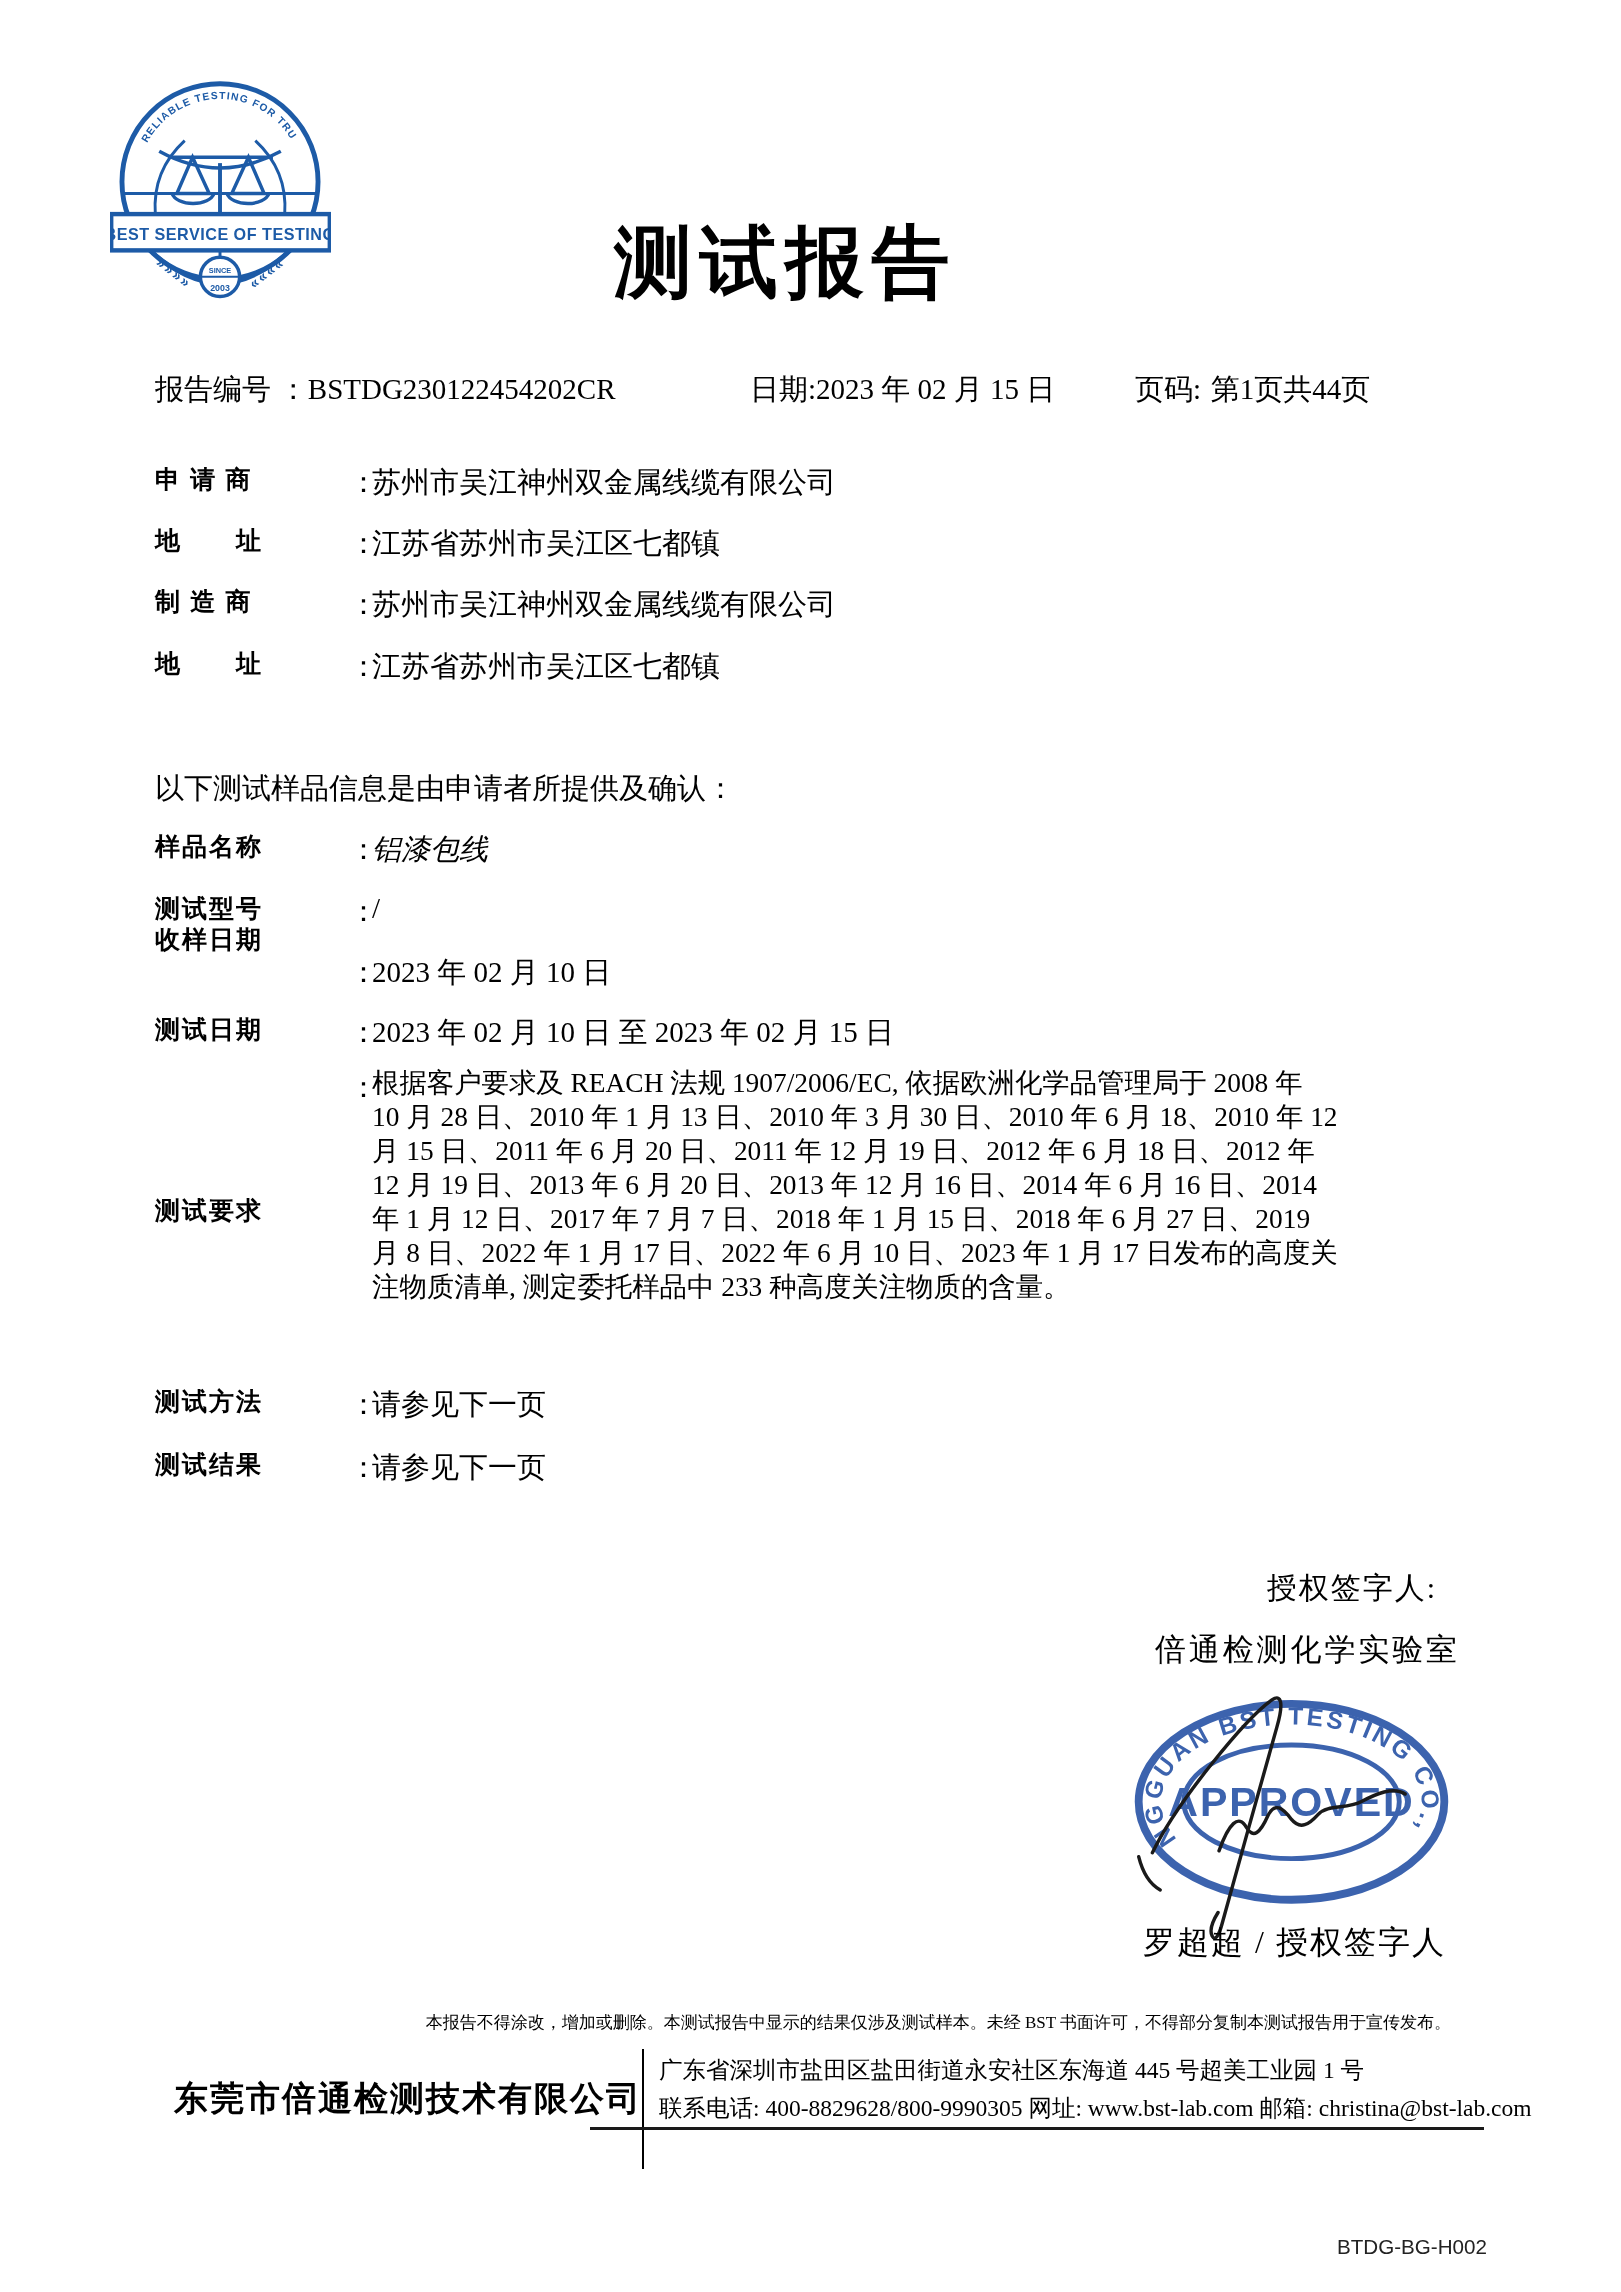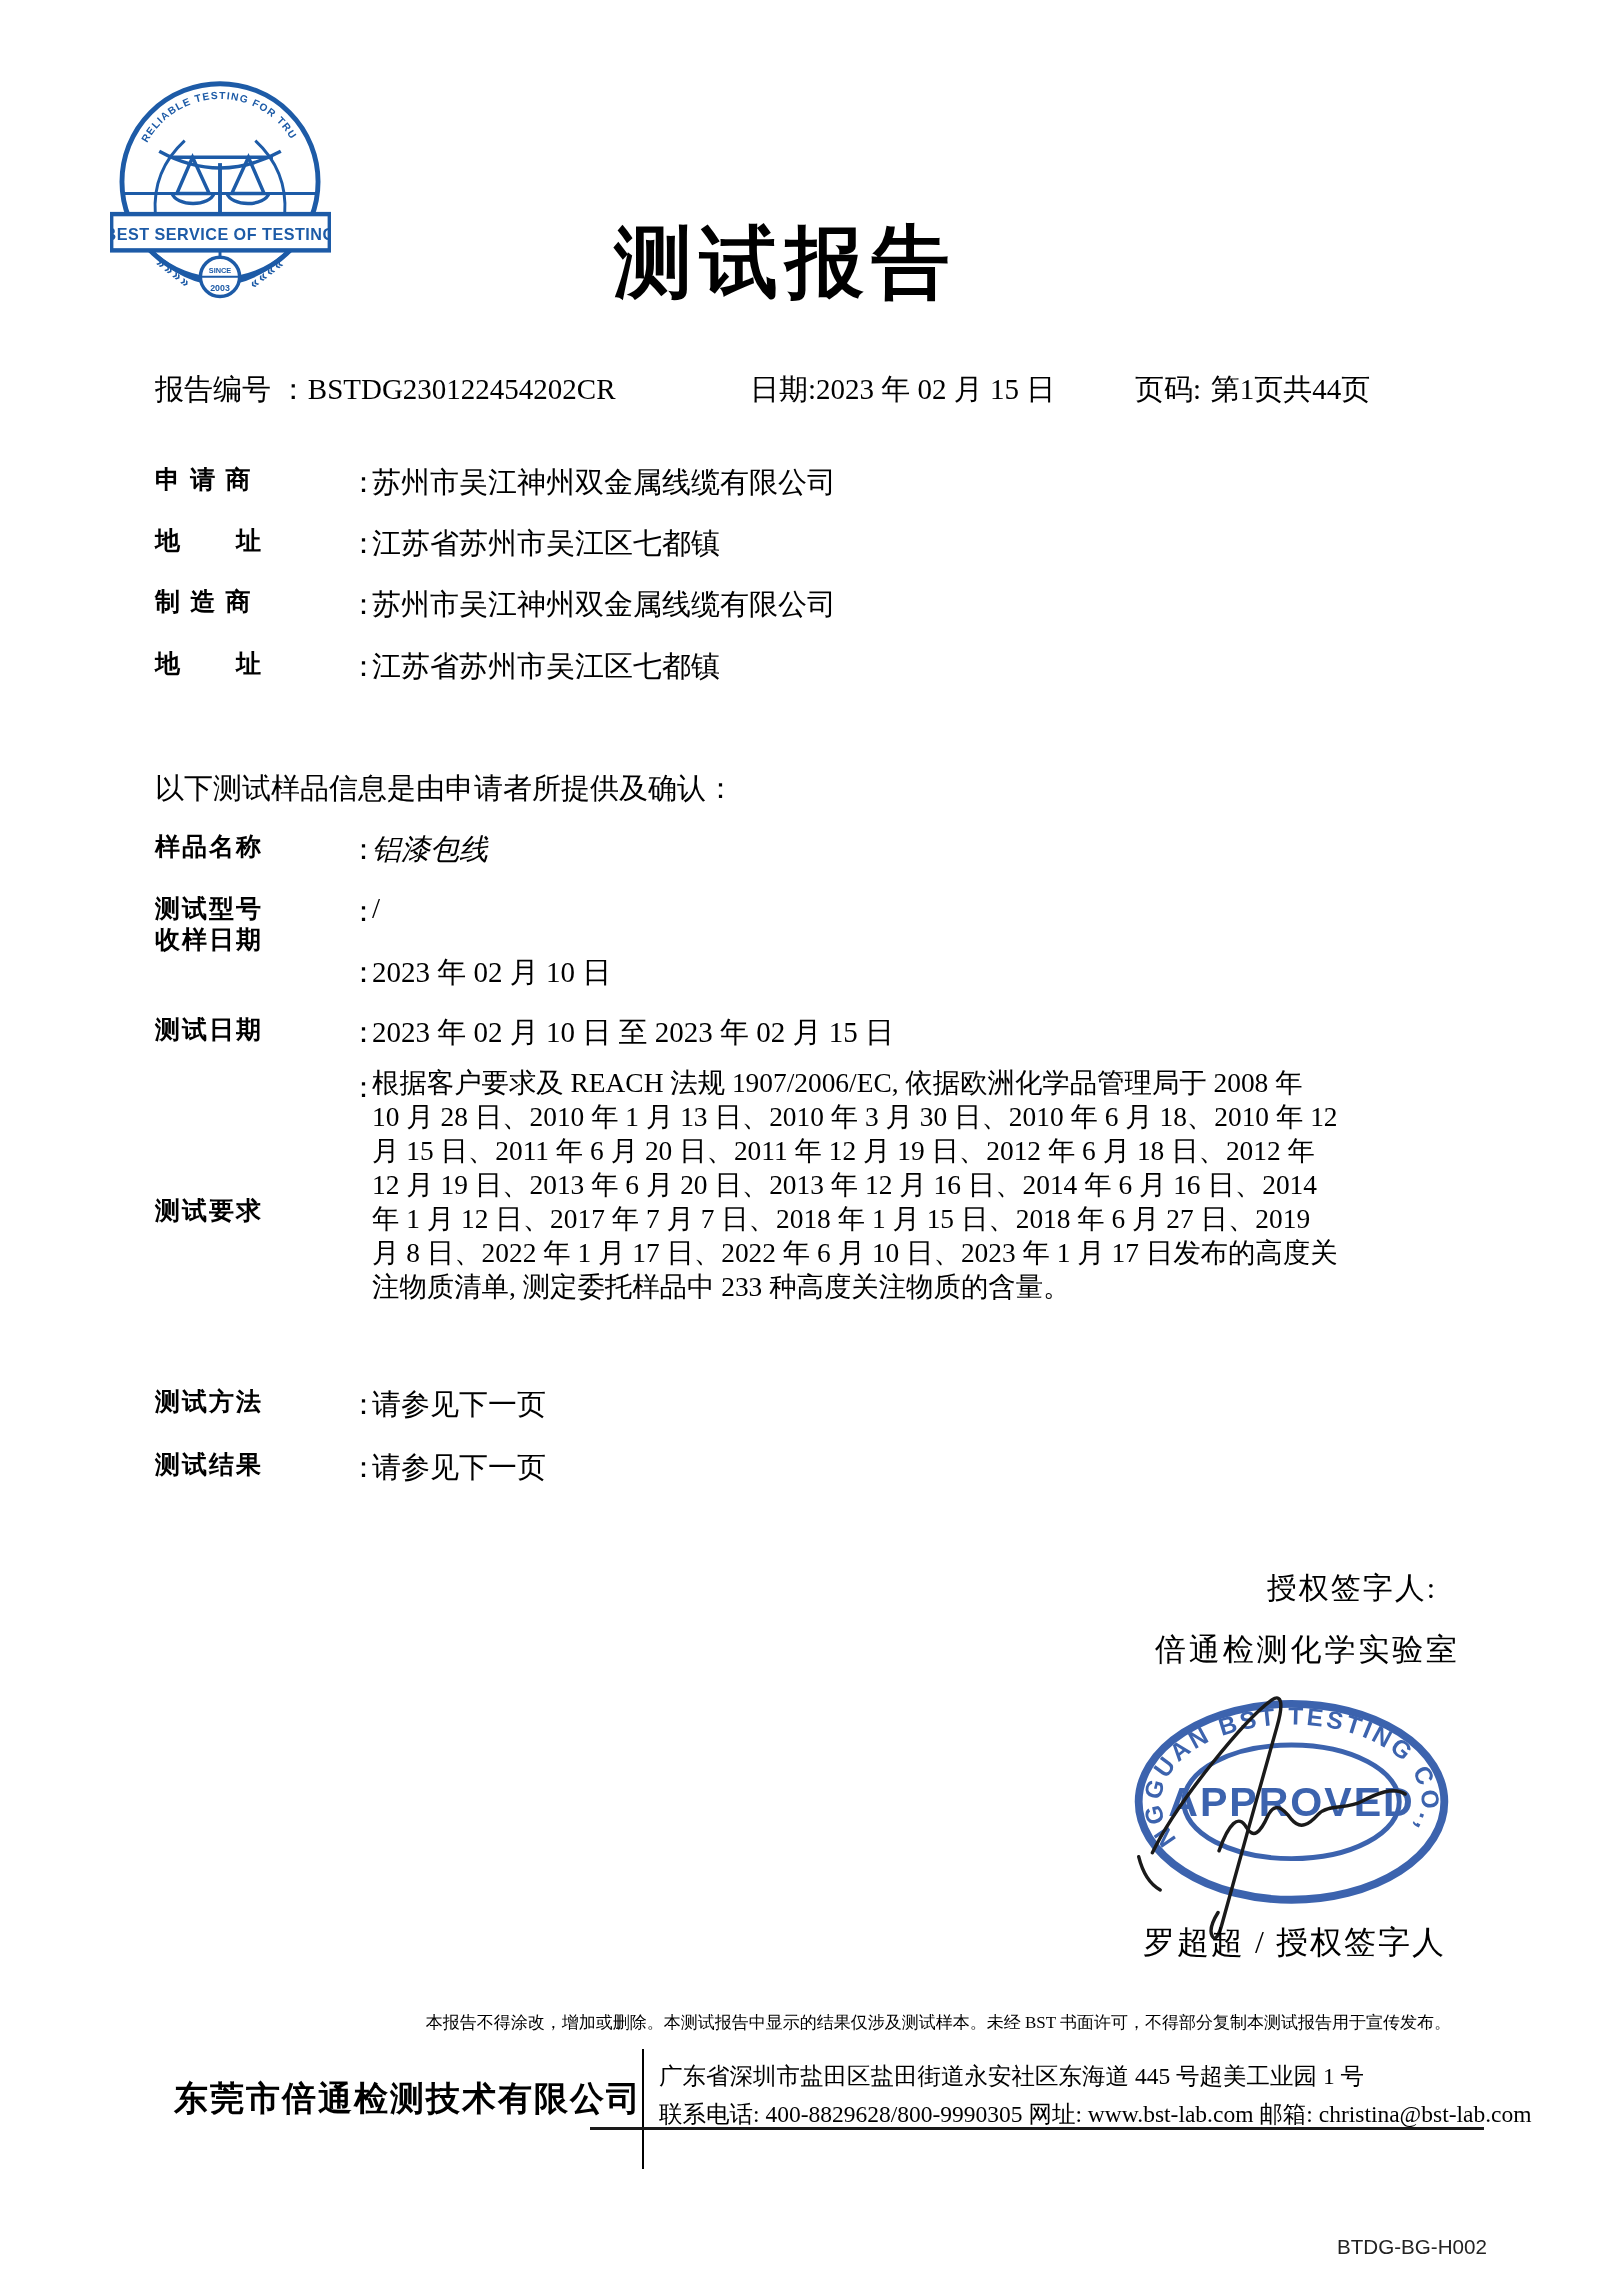--- a/index.html
+++ b/index.html
@@ -27,21 +27,21 @@
   .req-lines { font-size: 27.4px; line-height: 34px; }
   .req-lines div { white-space: nowrap; }
   .sign-heading { font-size: 30px; font-weight: normal; letter-spacing: 2px; }
   .sign-lab { font-size: 31px; letter-spacing: 2.9px; }
   .sign-name { font-size: 32px; letter-spacing: 2px; }
   .disclaimer { font-size: 17px; text-align: right; white-space: nowrap; }
   .footer-company {
     font-family: "Liberation Sans", sans-serif;
     font-size: 34px; font-weight: bold; letter-spacing: 2px;
   }
-  .footer-info { font-size: 23.5px; margin-top: 6px; }
+  .footer-info { font-size: 23.5px; }
   .footer-vline { width: 2px; background: #000; }
   .footer-rule { background: #1a1a1a; }
   .doc-code { font-family: "Liberation Sans", sans-serif; font-size: 20.6px; color: #222; }
 </style>
 </head>
 <body>
 
 <div class="page">
 
   <svg class="abs" style="left:110px; top:69px;" width="221" height="250" viewBox="0 0 225 255">

